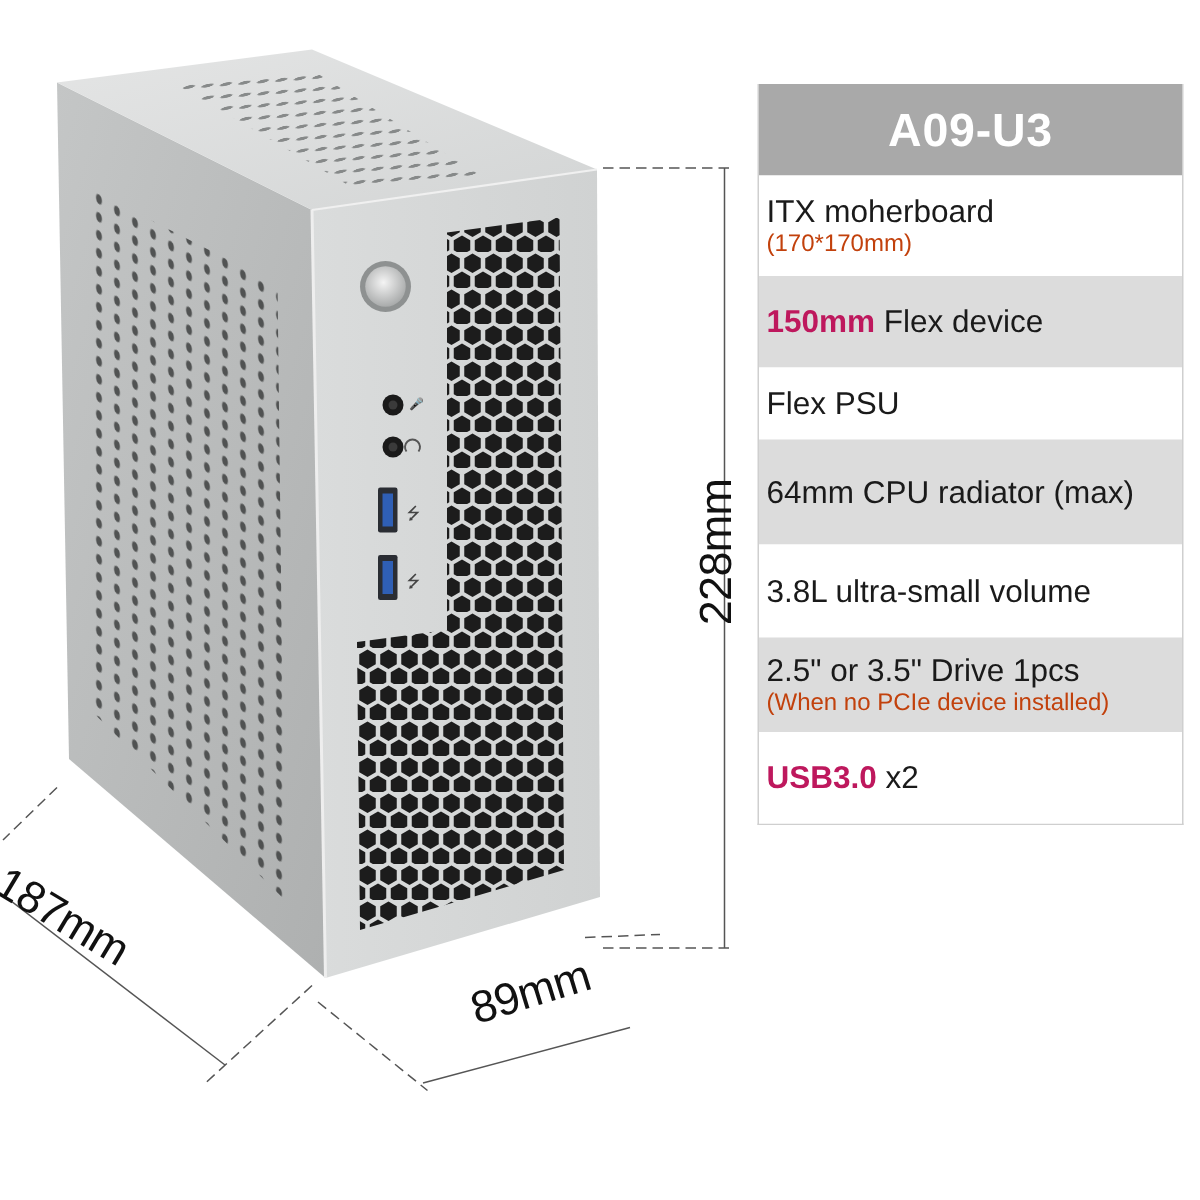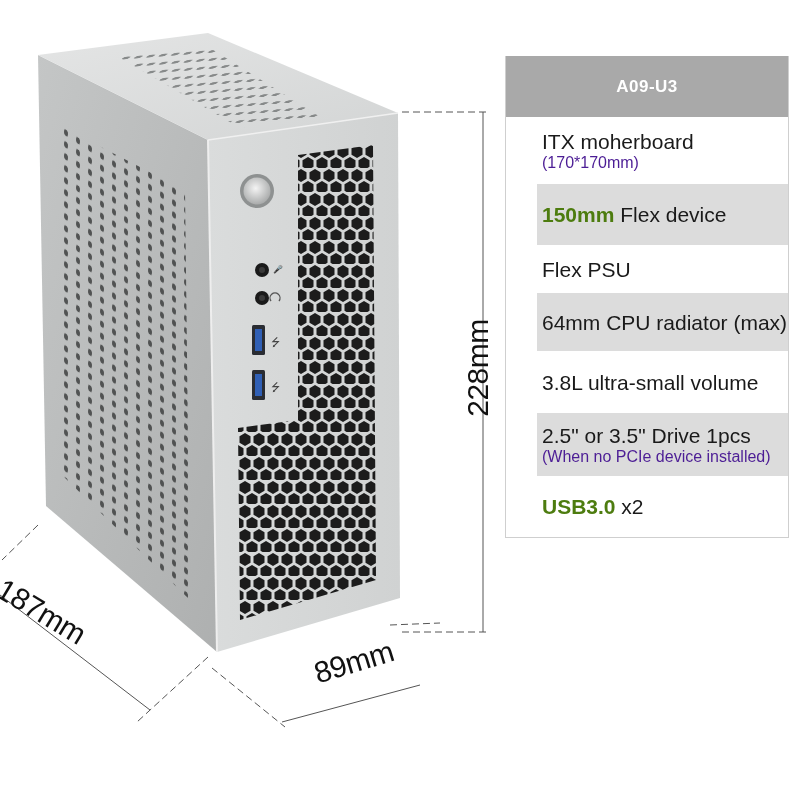--- a/index.html
+++ b/index.html
@@ -9,27 +9,27 @@
     #case-svg { position:absolute; left:0; top:0; width:500px; height:800px; }
 
     
     .dim-label { position:absolute; font-family:"Liberation Sans", sans-serif; color:#111; font-size:30px; white-space:nowrap; letter-spacing:-0.5px; }
     #dim-height { left:461px; top:368px; transform-origin:0 0; transform:rotate(-90deg) translate(-50%, 0); }
     #dim-depth { left:8px; top:572px; transform:rotate(31deg); transform-origin:0 0; }
     #dim-width { left:310px; top:658px; transform:rotate(-17deg); transform-origin:0 0; }
 
     
     #spec-table { position:absolute; left:505px; top:56px; width:284px; border:1px solid #cfcfcf; border-top:none; box-sizing:border-box; }
-    .spec-header { height:61px; background:#a9a9a9; color:#fff; font-weight:bold; font-size:17px; display:flex; align-items:center; justify-content:center; letter-spacing:0.5px; }
-    .spec-row { display:flex; flex-direction:column; justify-content:center; padding-left:5px; box-sizing:border-box;margin-left:31px; }
+    .spec-header { height:61px; background:#a9a9a9; color:#fff; font-weight:bold; font-size:31px; display:flex; align-items:center; justify-content:center; letter-spacing:0.5px; }
+    .spec-row { display:flex; flex-direction:column; justify-content:center; padding-left:5px; box-sizing:border-box; }
     .spec-row.alt { background:#dcdcdc; }
     .spec-row.white { background:#ffffff; }
     .spec-main { font-size:21px; color:#1a1a1a; line-height:25px; white-space:nowrap; }
-    .spec-main b { font-weight:bold; color:#4d7c0f; }
-    .spec-note { color:#4c1d95; white-space:nowrap; line-height:18px; }
+    .spec-main b { font-weight:bold; color:#be185d; }
+    .spec-note { color:#c2410c; white-space:nowrap; line-height:18px; }
     .note-lg { font-size:16px; }
     .note-sm { font-size:13.2px; letter-spacing:-0.3px; }
   </style>
 </head>
 <body>
 
 <svg id="case-svg" viewBox="0 0 500 800" xmlns="http://www.w3.org/2000/svg">
   <defs>
     <linearGradient id="sideGrad" x1="0" y1="0" x2="1" y2="1">
       <stop offset="0" stop-color="#c4c6c6"></stop>
@@ -130,21 +130,21 @@
   </div>
 
   <div class="spec-row alt" style="height:61px">
     <div class="spec-main"><b>150mm</b><span> Flex device</span></div>
   </div>
 
   <div class="spec-row white" style="height:48px">
     <div class="spec-main"><b></b><span>Flex PSU</span></div>
   </div>
 
-  <div class="spec-row alt" style="height:58px">
+  <div class="spec-row alt" style="height:70px">
     <div class="spec-main"><b></b><span>64mm CPU radiator (max)</span></div>
   </div>
 
   <div class="spec-row white" style="height:62px">
     <div class="spec-main"><b></b><span>3.8L ultra-small volume</span></div>
   </div>
 
   <div class="spec-row alt" style="height:63px">
     <div class="spec-main"><b></b><span>2.5" or 3.5" Drive 1pcs</span></div>
     <div class="spec-note note-lg">(When no PCIe device installed)</div>

